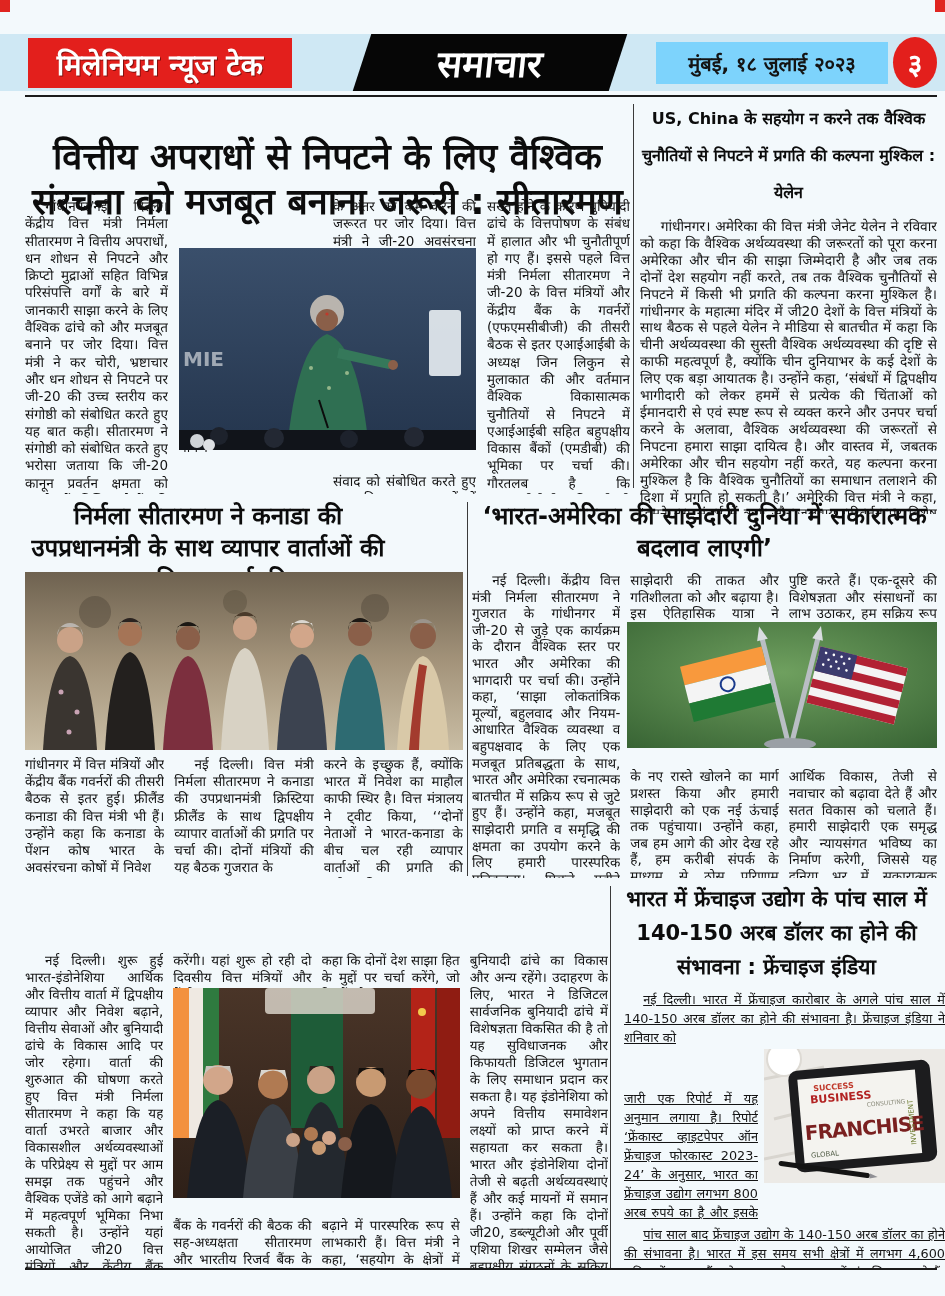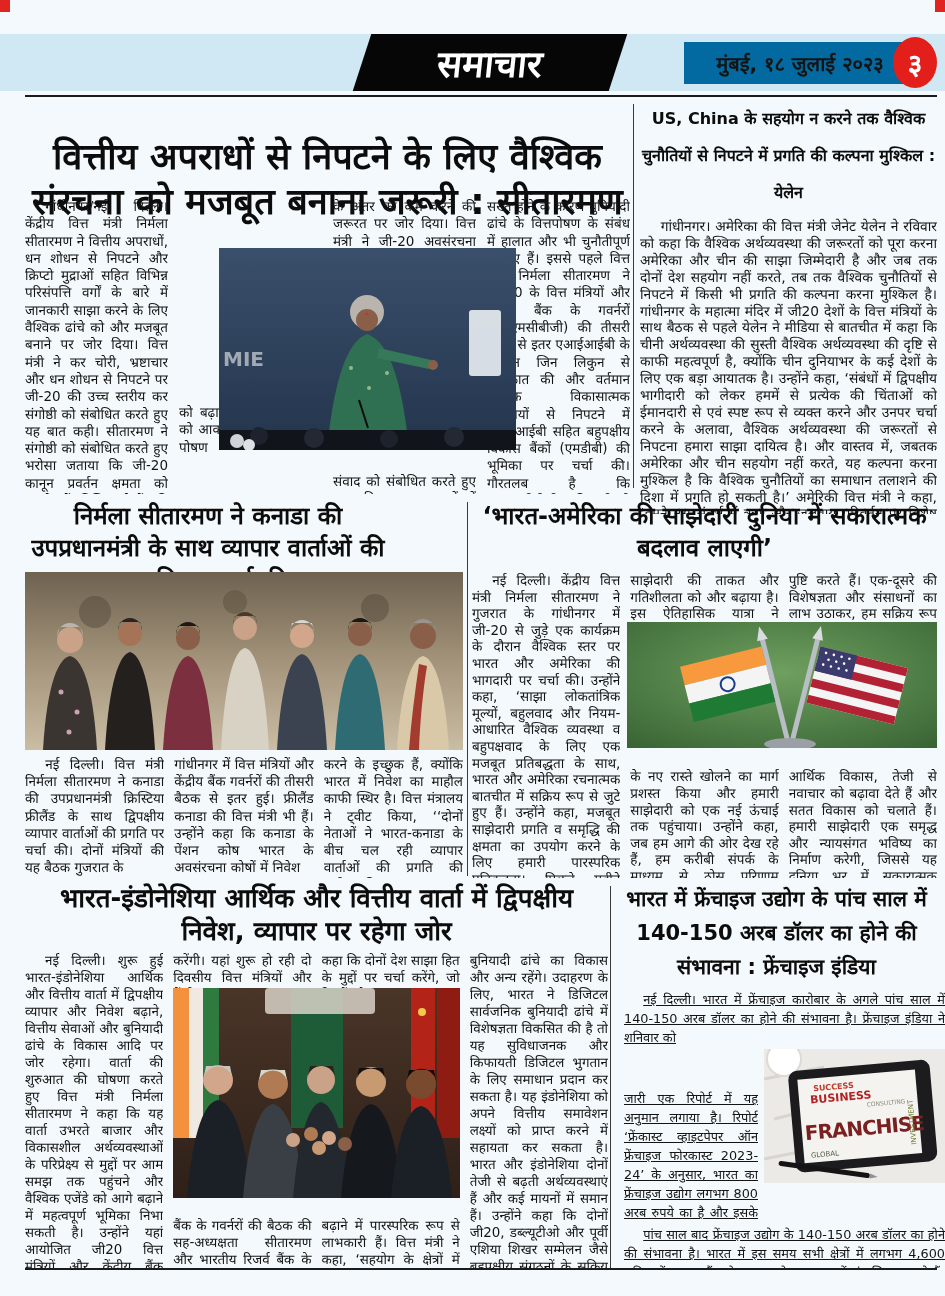--- a/index.html
+++ b/index.html
@@ -7,41 +7,41 @@
         font-family:"DejaVu Sans",sans-serif;color:#141414;overflow:hidden;}
   .trim{position:absolute;width:10px;height:12px;background:#e02520;top:0;}
   
   .band{position:absolute;left:0;top:34px;width:945px;height:57px;background:#cfe8f4;}
   .logo{position:absolute;left:28px;top:38px;width:264px;height:50px;background:#e31f1c;
         color:#fff;font-weight:bold;font-size:29px;display:flex;align-items:center;justify-content:center;
         text-shadow:1px 1px 0 #7d0f0d;}
   .ribbon{position:absolute;left:362px;top:34px;width:256px;height:57px;background:#060606;transform:skewX(-18deg);}
   .ribbon-label{position:absolute;left:362px;top:34px;width:256px;height:57px;color:#fff;font-weight:bold;
         font-size:37px;display:flex;align-items:center;justify-content:center;transform:skewX(-6deg);}
-  .datebox{position:absolute;left:684px;top:42px;width:232px;height:42px;background:#0369a1;
+  .datebox{position:absolute;left:656px;top:42px;width:232px;height:42px;background:#7dd3fc;
         font-weight:bold;font-size:20px;display:flex;align-items:center;justify-content:center;}
   .pageno{position:absolute;left:893px;top:37px;width:44px;height:51px;background:#e31f1c;border-radius:50%;
         color:#fff;font-weight:bold;font-size:28px;display:flex;align-items:center;justify-content:center;}
   .hrule{position:absolute;left:25px;top:95px;width:912px;height:2px;background:#1b1b1b;}
   .vline{position:absolute;width:1px;background:#3a3a3a;}
   .bottomrule{position:absolute;left:25px;top:1268px;width:912px;height:2px;background:#1b1b1b;}
   
   .headline{font-weight:bold;text-align:center;color:#0c0c0c;}
   .cols{display:flex;}
   .col{flex:1;text-align:justify;overflow:hidden;}
   p{margin:0;}
   .ind{text-indent:1.5em;}
   .bodytxt{text-align:justify;overflow:hidden;}
   
   .art-main{position:absolute;left:25px;top:102px;width:605px;height:392px;}
   .art-main .headline{font-size:36px;line-height:45px;margin-top:32px;}
   .art-main .body{position:absolute;left:0;top:96px;width:605px;height:296px;}
   .art-main .cols{gap:11px;height:296px;}
   .art-main .col{font-size:13.5px;line-height:17.3px;}
-  .photo1{position:absolute;left:154px;top:50px;width:297px;height:202px;margin-left:40px;}
+  .photo1{position:absolute;left:154px;top:50px;width:297px;height:202px;}
   .sp1{height:206px;}
   
   .art-yellen{position:absolute;left:640px;top:100px;width:297px;height:392px;}
   .art-yellen .headline{font-size:16px;line-height:37px;}
   .art-yellen .bodytxt{margin-top:7px;font-size:13.8px;line-height:16.9px;height:296px;}
   
   .art-canada{position:absolute;left:25px;top:500px;width:366px;height:378px;}
   .art-canada .headline{font-size:24px;line-height:32px;}
   .photo2{position:absolute;left:0;top:72px;width:438px;height:178px;}
   .art-canada .cols{position:absolute;left:0;top:256px;width:438px;height:122px;gap:10px;}
@@ -74,20 +74,21 @@
 </style>
 </head>
 <body>
 
 <div class="page">
 
   <div class="trim" style="left:0;"></div>
   <div class="trim" style="left:935px;"></div>
 
   <div class="band"></div>
+  <div class="logo">मिलेनियम न्यूज टेक</div>
   <div class="ribbon"></div>
   <div class="ribbon-label">समाचार</div>
   <div class="datebox">मुंबई, १८ जुलाई २०२३</div>
   <div class="pageno">३</div>
   <div class="hrule"></div>
 
   <div class="art-main">
     <div class="headline">वित्तीय अपराधों से निपटने के लिए वैश्विक संरचना को मजबूत बनाना जरूरी : सीतारमण</div>
     <div class="body">
       <div class="cols">
@@ -198,24 +199,24 @@
         <g>
           <circle cx="398" cy="64" r="13" fill="#8a5f49"></circle>
             <path d="M385,60 a13,13 0 0 1 26,0 l-3,-9 -20,0 Z" fill="#9b948c"></path>
           <path d="M372,178 C376,110 388,86 398,84 C408,86 420,110 424,178 Z" fill="#d9c9a8"></path>
           <path d="M394,92 C390,120 386,150 384,178 L394,178 C395,150 398,118 402,94 Z" fill="#a33b2e"></path>
         </g>
       </svg>
     </div>
     <div class="cols">
       <div class="col">
+          <p>गांधीनगर में वित्त मंत्रियों और केंद्रीय बैंक गवर्नरों की तीसरी बैठक से इतर हुई। फ्रीलैंड कनाडा की वित्त मंत्री भी हैं। उन्होंने कहा कि कनाडा के पेंशन कोष भारत के अवसंरचना कोषों में निवेश</p>
+        </div>
+      <div class="col">
           <p class="ind">नई दिल्ली। वित्त मंत्री निर्मला सीतारमण ने कनाडा की उपप्रधानमंत्री क्रिस्टिया फ्रीलैंड के साथ द्विपक्षीय व्यापार वार्ताओं की प्रगति पर चर्चा की। दोनों मंत्रियों की यह बैठक गुजरात के</p>
-        </div>
-      <div class="col">
-          <p>गांधीनगर में वित्त मंत्रियों और केंद्रीय बैंक गवर्नरों की तीसरी बैठक से इतर हुई। फ्रीलैंड कनाडा की वित्त मंत्री भी हैं। उन्होंने कहा कि कनाडा के पेंशन कोष भारत के अवसंरचना कोषों में निवेश</p>
         </div>
       <div class="col">
           <p>करने के इच्छुक हैं, क्योंकि भारत में निवेश का माहौल काफी स्थिर है। वित्त मंत्रालय ने ट्वीट किया, ‘‘दोनों नेताओं ने भारत-कनाडा के बीच चल रही व्यापार वार्ताओं की प्रगति की समीक्षा की।</p>
         </div>
     </div>
   </div>
 
   <div class="vline" style="left:467px;top:502px;height:374px;"></div>
 
   <div class="art-usindia">
@@ -276,21 +277,20 @@
                 <circle cx="213" cy="39" r="1.3" fill="#fff"></circle>
             </g>
           </g>
           <ellipse cx="163" cy="122" rx="26" ry="6" fill="#9aa0a6"></ellipse>
         </svg>
       </div>
     </div>
   </div>
 
   <div class="art-indo">
-    <div class="headline">भारत-इंडोनेशिया आर्थिक और वित्तीय वार्ता में द्विपक्षीय निवेश, व्यापार पर रहेगा जोर</div>
     <div class="body">
       <div class="cols">
         <div class="col">
           <p class="ind">नई दिल्ली। शुरू हुई भारत-इंडोनेशिया आर्थिक और वित्तीय वार्ता में द्विपक्षीय व्यापार और निवेश बढ़ाने, वित्तीय सेवाओं और बुनियादी ढांचे के विकास आदि पर जोर रहेगा। वार्ता की शुरुआत की घोषणा करते हुए वित्त मंत्री निर्मला सीतारमण ने कहा कि यह वार्ता उभरते बाजार और विकासशील अर्थव्यवस्थाओं के परिप्रेक्ष्य से मुद्दों पर आम समझ तक पहुंचने और वैश्विक एजेंडे को आगे बढ़ाने में महत्वपूर्ण भूमिका निभा सकती है। उन्होंने यहां आयोजित जी20 वित्त मंत्रियों और केंद्रीय बैंक गवर्नरों (एफएमसीबीजी) की तीसरी बैठक के मौके पर कहा कि यह वार्ता वैश्विक आर्थिक और वित्तीय स्थिरता में योगदान करते हुए भारत और दक्षिण-पूर्व एशिया के बीच बेहतर सहयोग प्रदान</p>
         </div>
         <div class="col">
           <p>करेंगी। यहां शुरू हो रही दो दिवसीय वित्त मंत्रियों और केंद्रीय</p>
           <div class="sp4"></div>
           <p>बैंक के गवर्नरों की बैठक की सह-अध्यक्षता सीतारमण और भारतीय रिजर्व बैंक के गवर्नर शक्तिकान्त दास करेंगे। उन्होंने</p>
         </div>

